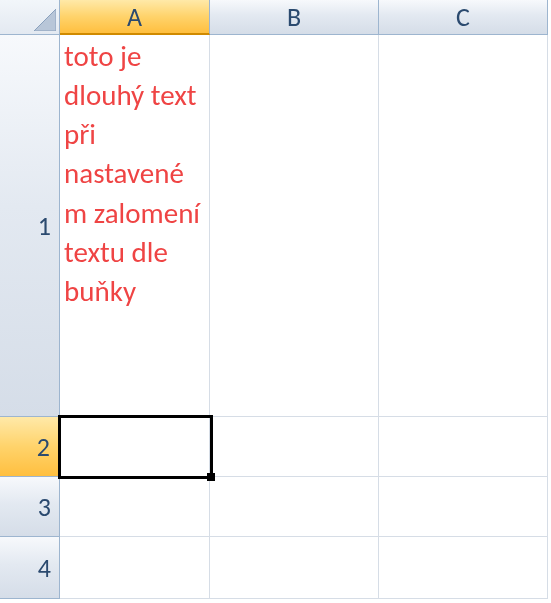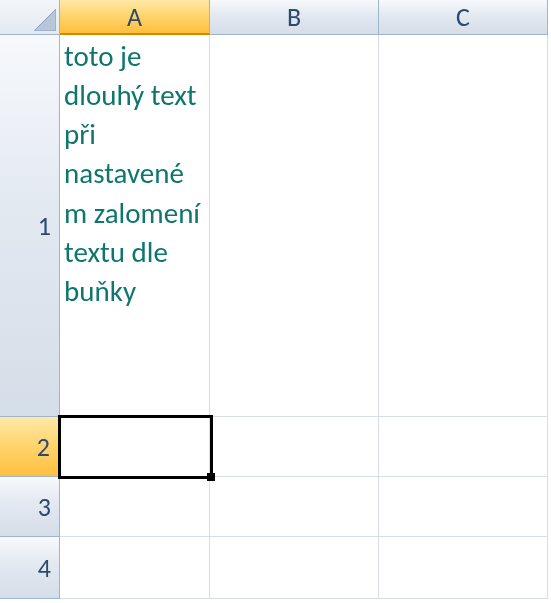--- a/index.html
+++ b/index.html
@@ -55,21 +55,21 @@
   .corner svg {
     position: absolute;
     right: 3px;
     bottom: 3px;
   }
   .cell {
     border-right: 1px solid #d6dde6;
     border-bottom: 1px solid #d6dde6;
     box-sizing: border-box;
     font-size: 29px;
-    color: #0f766e;
+    color: #ef4444;
     line-height: 1.35;
     padding: 2px 4px 0 4px;
     display: flex;
     align-items: flex-end;
     overflow: hidden;
     word-break: break-word;
   }
   .cell.wrap {
     align-items: flex-start;
   }

